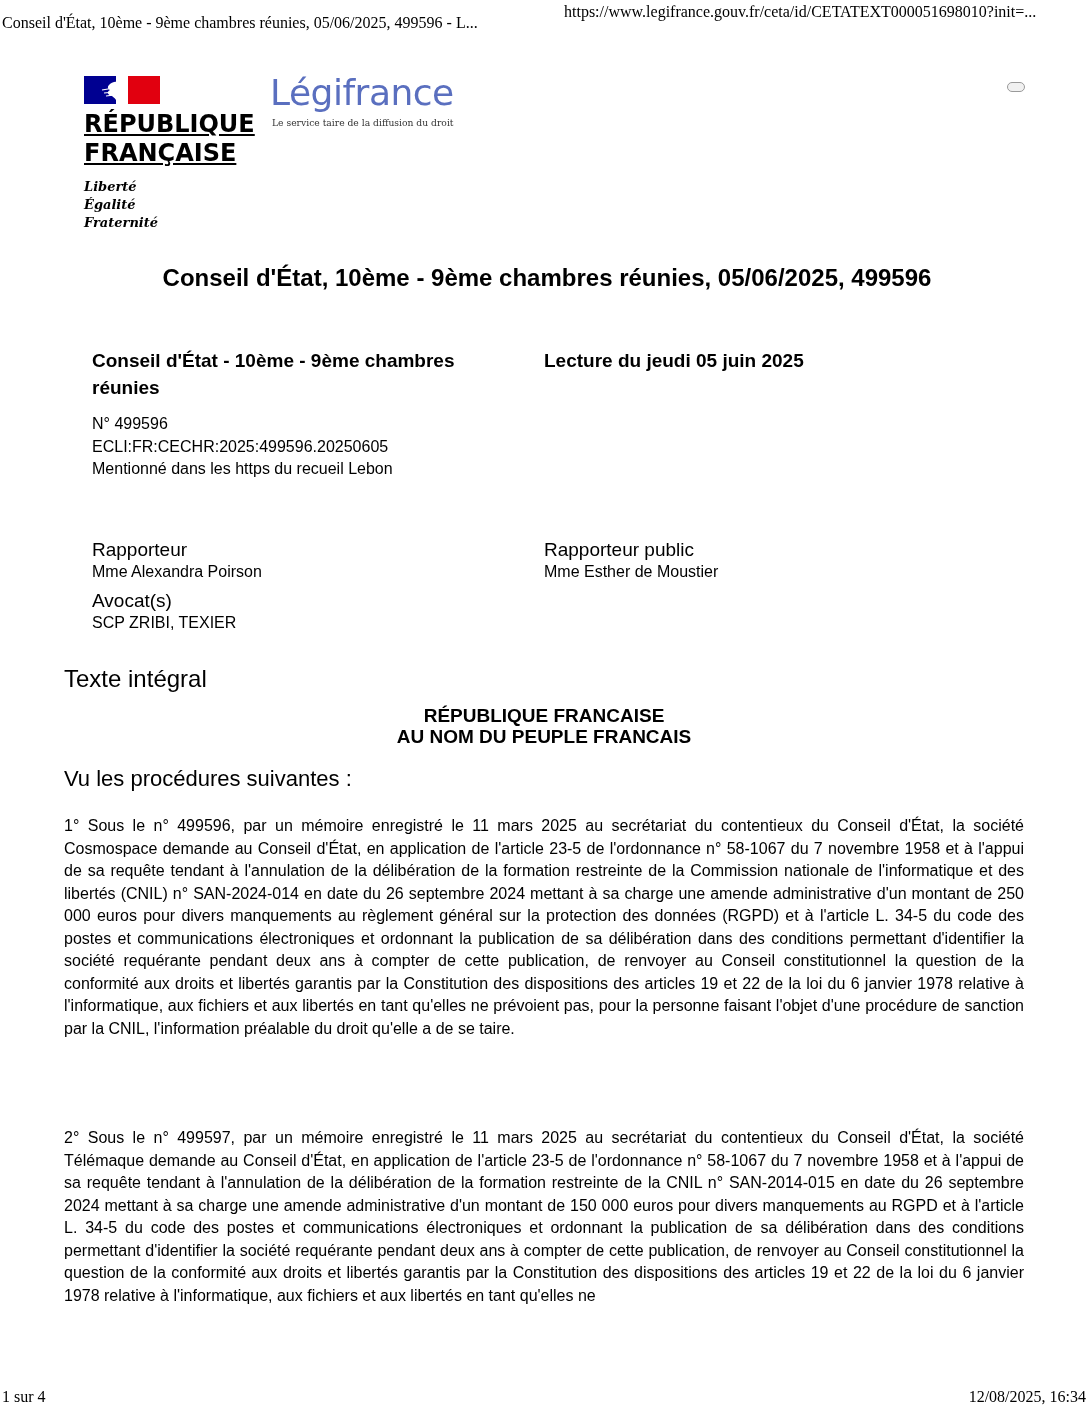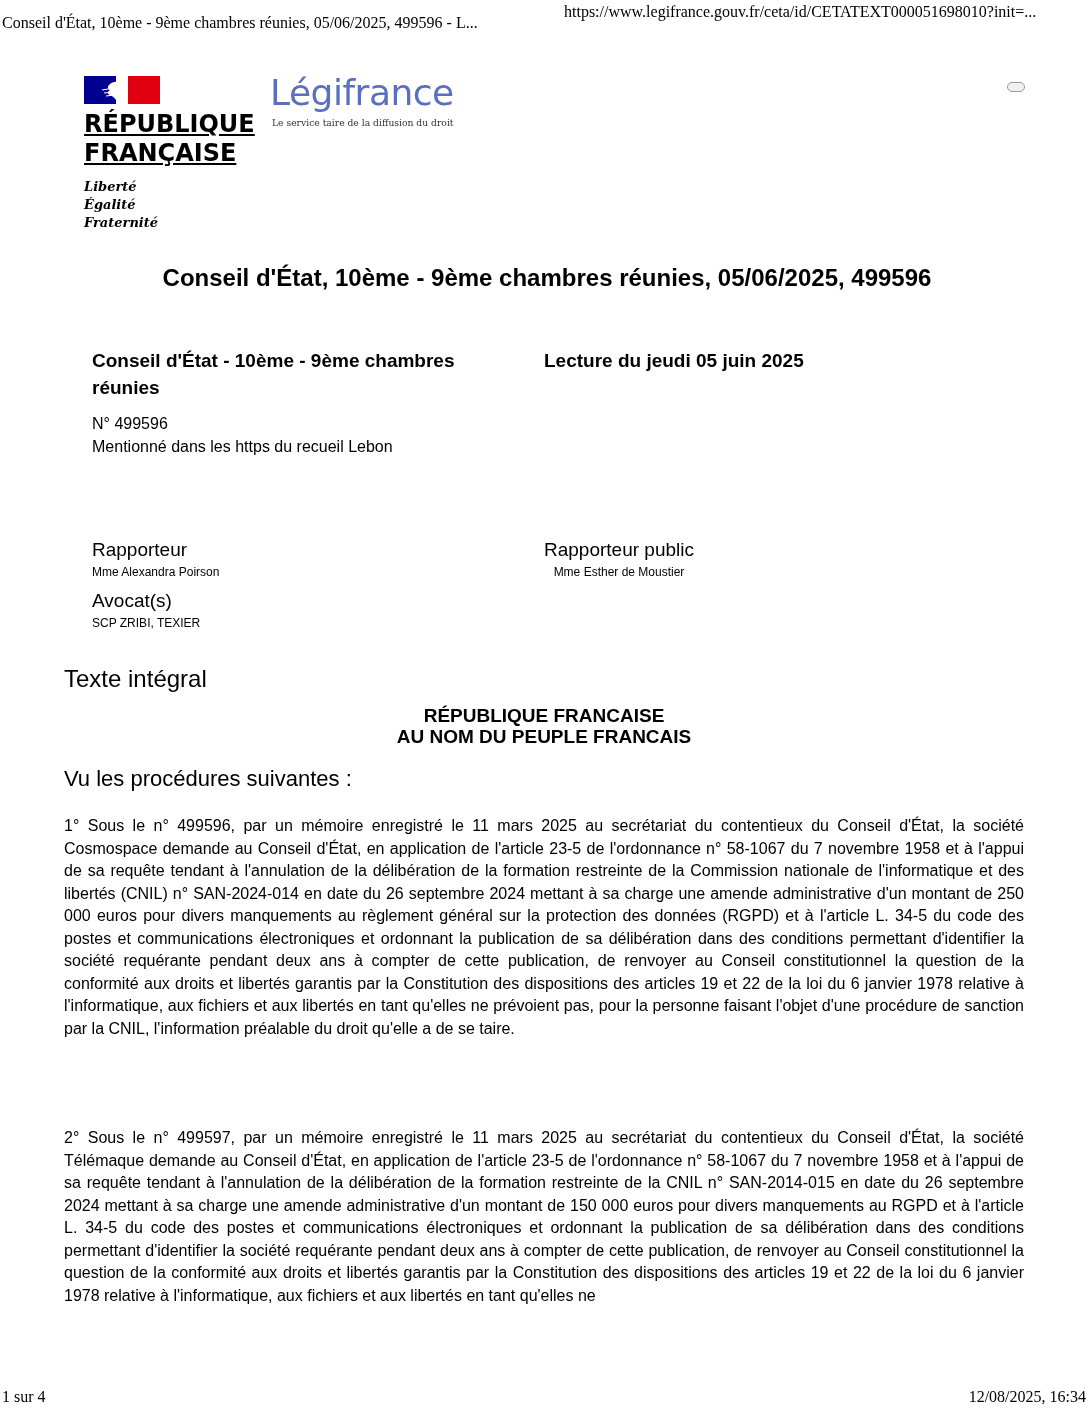--- a/index.html
+++ b/index.html
@@ -56,21 +56,21 @@
 
     .meta-left { position: absolute; left: 92px; top: 347px; width: 430px; }
     .meta-court { font-weight: bold; font-size: 19px; line-height: 27px; }
     .meta-lines { margin-top: 12px; font-size: 16px; line-height: 22.5px; }
     .meta-right {
       position: absolute; left: 544px; top: 347px;
       font-weight: bold; font-size: 19px; line-height: 27px;
     }
 
     .people-label { font-size: 19px; line-height: 22px; }
-    .people-value { font-size: 12px; line-height: 22px; text-align: center; }
+    .people-value { font-size: 16px; line-height: 22px; text-align: center; }
     .rapporteur { position: absolute; left: 92px; top: 539px; }
     .rapporteur-public { position: absolute; left: 544px; top: 539px; }
     .avocats { position: absolute; left: 92px; top: 590px; }
 
     .texte-integral {
       position: absolute; left: 64px; top: 664px; font-size: 24px; line-height: 30px;
     }
     .heading-rf {
       position: absolute; left: 0; right: 0; top: 705px; text-align: center;
       font-weight: bold; font-size: 19px; line-height: 21px;
@@ -118,20 +118,21 @@
 <div class="mini-btn"></div>
 
 <h1 class="doc-title" style="margin:0;">
   <span>Conseil d'État, 10ème - 9ème chambres réunies, 05/06/2025, 499596</span>
 </h1>
 
 <div class="meta-left">
   <div class="meta-court">Conseil d'État - 10ème - 9ème chambres réunies</div>
   <div class="meta-lines">
     <div>N° 499596</div>
+    <div>ECLI:FR:CECHR:2025:499596.20250605</div>
     <div>Mentionné dans les https du recueil Lebon</div>
   </div>
 </div>
 <div class="meta-right">Lecture du jeudi 05 juin 2025</div>
 
 <div class="rapporteur">
   <div class="people-label">Rapporteur</div>
   <div class="people-value">Mme Alexandra Poirson</div>
 </div>
 <div class="rapporteur-public">

